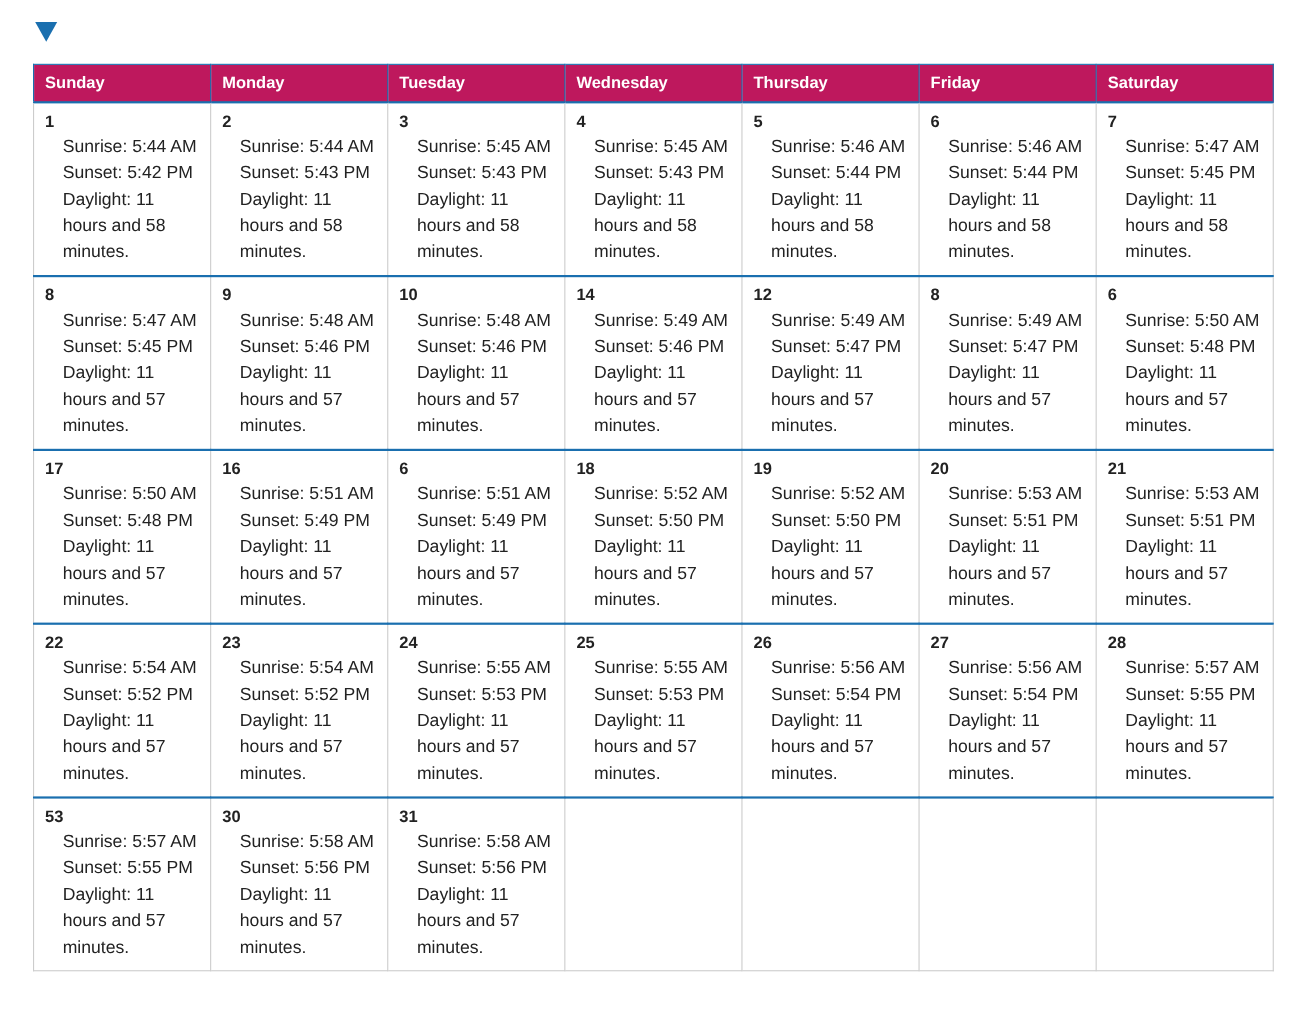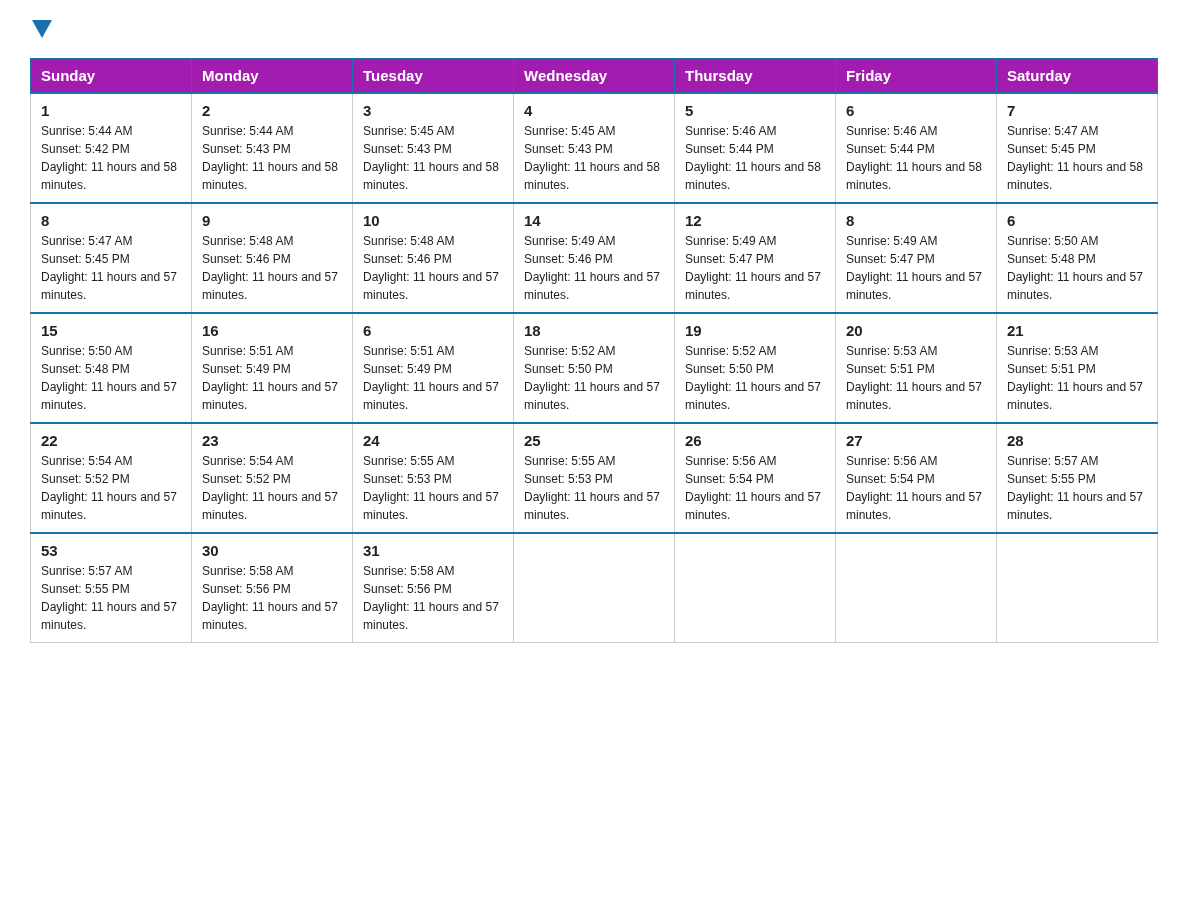--- a/index.html
+++ b/index.html
@@ -55,21 +55,21 @@
     .subtitle {
       font-size: 20px;
       color: #444;
       margin-top: 4px;
     }
     table {
       width: 100%;
       border-collapse: collapse;
     }
     thead tr th {
-      background-color: #a21caf;
+      background-color: #be185d;
       color: #fff;
       font-size: 15px;
       font-weight: bold;
       padding: 8px 10px;
       text-align: left;
       border: 1px solid #1a6faf;
     }
     tbody tr td {
       vertical-align: top;
       padding: 8px 10px;
@@ -87,23 +87,24 @@
     tbody tr td:first-child {
       border-left: 1px solid #ccc;
     }
     .day-num {
       font-size: 15px;
       font-weight: bold;
       margin-bottom: 3px;
       display: block;
     }
     .day-info {
-      font-size: 12px;
+      font-size: 16px;
       line-height: 1.5;
       color: #222;
+      margin-left: 16px;
     }
     tbody tr {
       border-top: 2px solid #1a6faf;
     }
     tbody tr td.empty {
       background: #fff;
     }
   </style>
 </head>
 <body>
@@ -248,21 +249,21 @@
         <span class="day-num">6</span>
         <div class="day-info">
           Sunrise: 5:50 AM<br>
           Sunset: 5:48 PM<br>
           Daylight: 11 hours and 57 minutes.
         </div>
       </td>
       </tr>
       <tr>
         <td>
-        <span class="day-num">15</span>
+        <span class="day-num">17</span>
         <div class="day-info">
           Sunrise: 5:50 AM<br>
           Sunset: 5:48 PM<br>
           Daylight: 11 hours and 57 minutes.
         </div>
       </td>
         <td>
         <span class="day-num">16</span>
         <div class="day-info">
           Sunrise: 5:51 AM<br>

